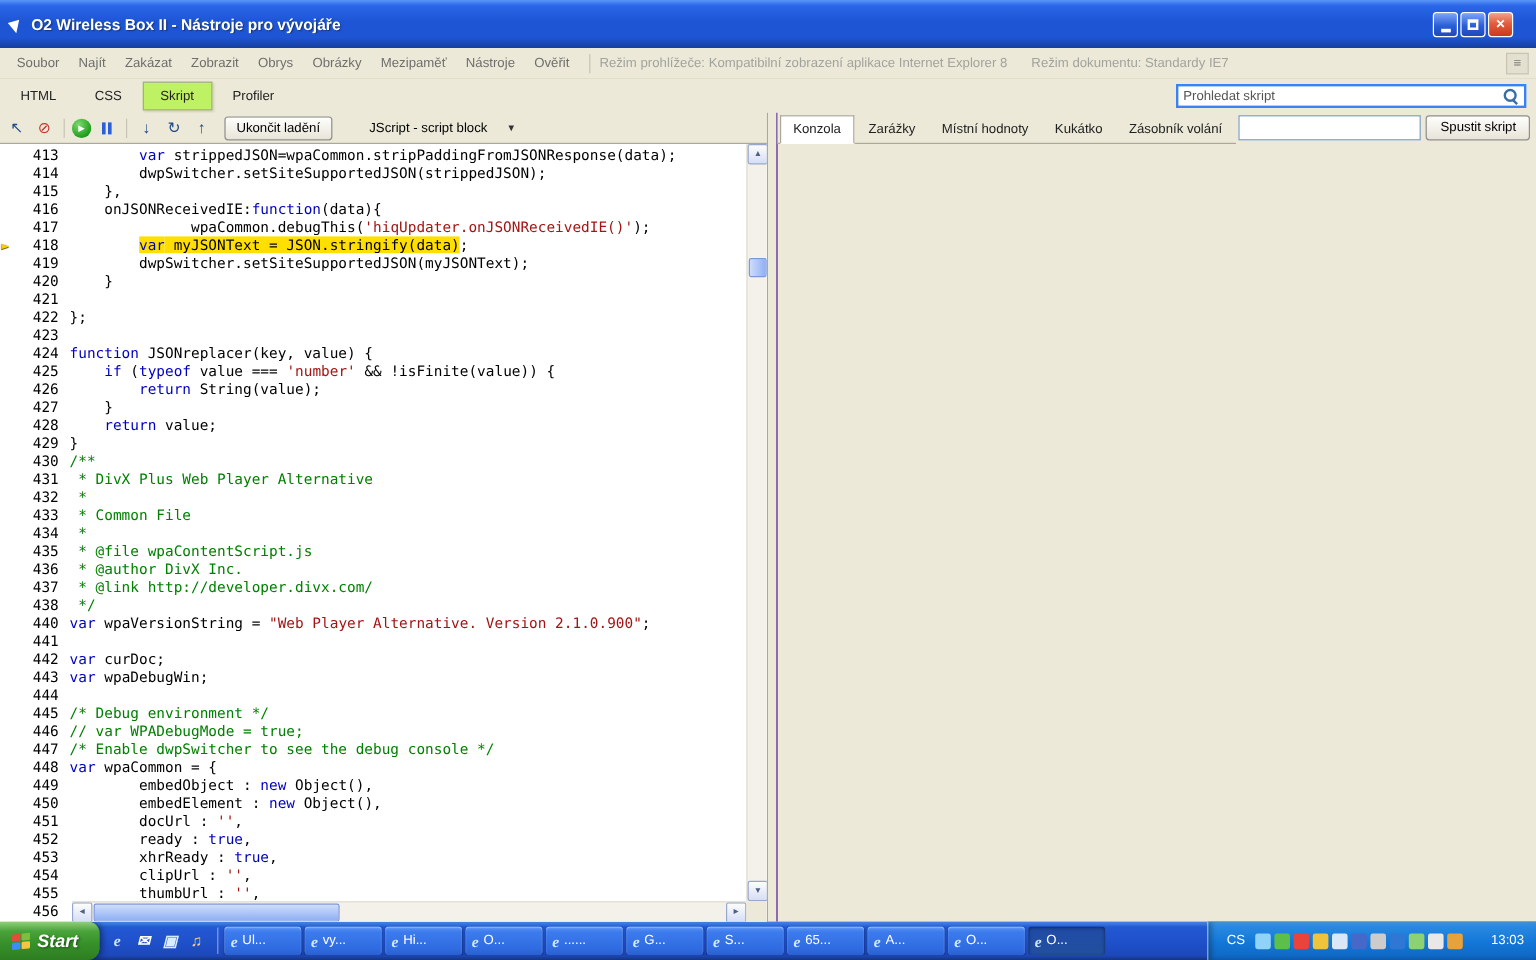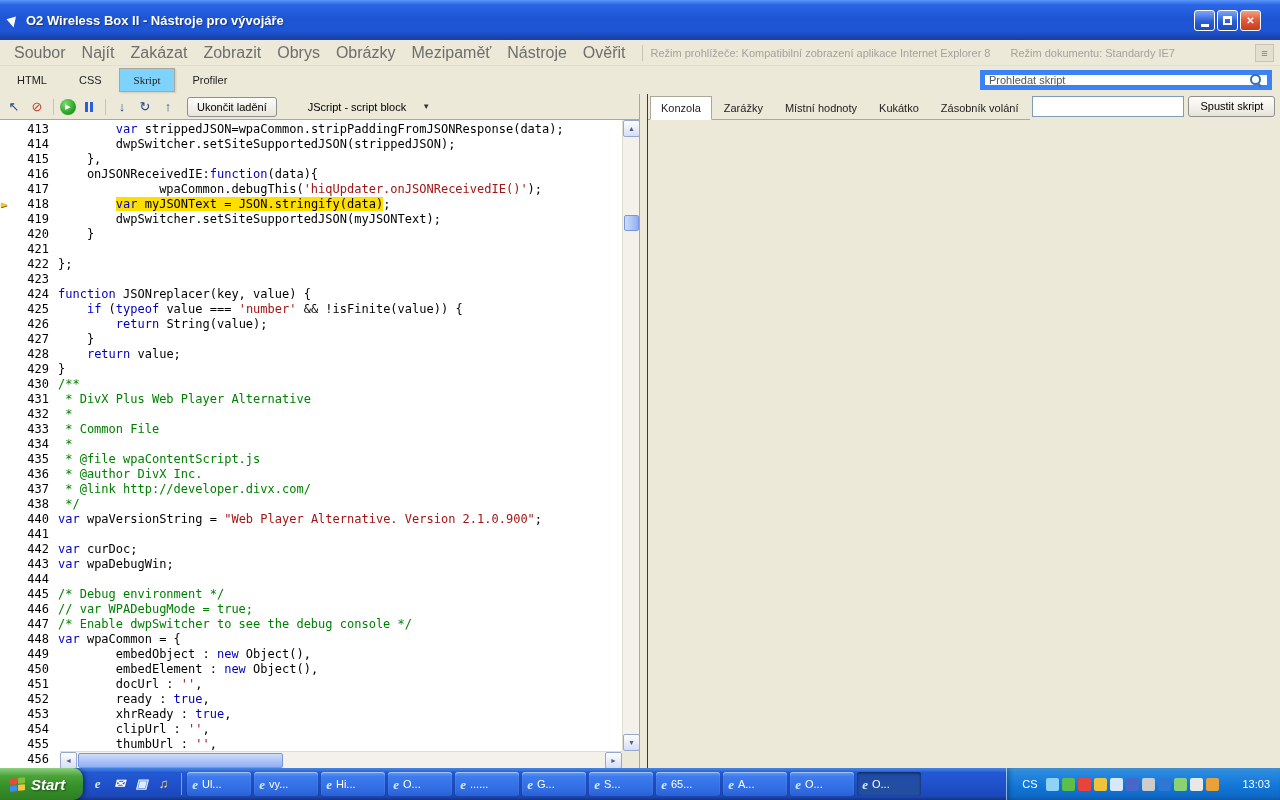--- a/index.html
+++ b/index.html
@@ -15,31 +15,31 @@
   .win-controls{display:flex;gap:2px;}
   .winbtn{width:21px;height:21px;border-radius:3px;border:1px solid #fff;display:flex;align-items:center;justify-content:center;color:#fff;font-size:10px;font-weight:bold;}
   .winbtn.min,.winbtn.max{background:linear-gradient(180deg,#7da5f8 0%,#2a5fd7 55%,#1d4bb8 100%);}
   .winbtn.close{background:linear-gradient(180deg,#f1a186 0%,#e35d3e 45%,#c93a1c 100%);}
   .glyph-min{width:8px;height:3px;background:#fff;margin-top:10px;display:block;}
   .glyph-max{width:9px;height:9px;border:2px solid #fff;border-top-width:3px;display:block;}
 
   
   .menubar{height:26px;flex:0 0 auto;background:#ece9d8;display:flex;align-items:center;padding:0 6px;border-bottom:1px solid #e2deca;}
   .menu-items{display:flex;}
-  .menu-item{padding:4px 8px;font-size:16px;color:#6e6e6c;white-space:nowrap;}
+  .menu-item{padding:4px 8px;font-size:11px;color:#6e6e6c;white-space:nowrap;}
   .menu-sep{width:1px;height:16px;background:#c8c4b4;margin:0 8px;}
   .menu-mode{font-size:11px;color:#a3a39e;margin-right:20px;white-space:nowrap;}
   .menu-grip{margin-left:auto;color:#7a7a78;border:1px solid #c8c4b4;background:#e4e0d0;width:19px;height:18px;display:flex;align-items:center;justify-content:center;font-size:11px;}
 
   
   .tabrow{height:28px;flex:0 0 auto;background:#ece9d8;display:flex;align-items:center;padding:0 2px;}
   .main-tabs{display:flex;height:100%;align-items:center;}
   .tab{padding:5px 14px;font-size:11px;color:#222;border:1px solid transparent;margin-right:2px;}
-  .tab.active{background:#7dd3fc;border-color:#aca899;box-shadow:1px 1px 2px rgba(0,0,0,.12);font-family:Liberation Serif, serif;}
-  .searchbox{margin-left:auto;margin-right:6px;width:292px;height:20px;background:#fff;border:5px solid #3b82f6;display:flex;align-items:center;padding:0 4px;}
+  .tab.active{background:#bef264;border-color:#aca899;box-shadow:1px 1px 2px rgba(0,0,0,.12);}
+  .searchbox{margin-left:auto;margin-right:6px;width:292px;height:20px;background:#fff;border:2px solid #3b82f6;display:flex;align-items:center;padding:0 4px;}
   .searchbox input{flex:1;border:none;outline:none;font-size:11px;font-family:inherit;color:#333;background:transparent;}
   .searchbox input::placeholder{color:#555;opacity:1;}
   .mag{width:14px;height:14px;position:relative;flex:0 0 auto;}
   .mag::before{content:"";position:absolute;left:1px;top:1px;width:7px;height:7px;border:2px solid #3a6ea5;border-radius:50%;}
   .mag::after{content:"";position:absolute;right:1px;bottom:1px;width:5px;height:2px;background:#3a6ea5;transform:rotate(45deg);}
 
   
   .main{flex:1;display:flex;min-height:0;}
   .left-pane{width:640px;flex:0 0 auto;display:flex;flex-direction:column;border-right:1px solid #aca899;min-height:0;}
   .divider{width:7px;flex:0 0 auto;background:#ece9d8;}

